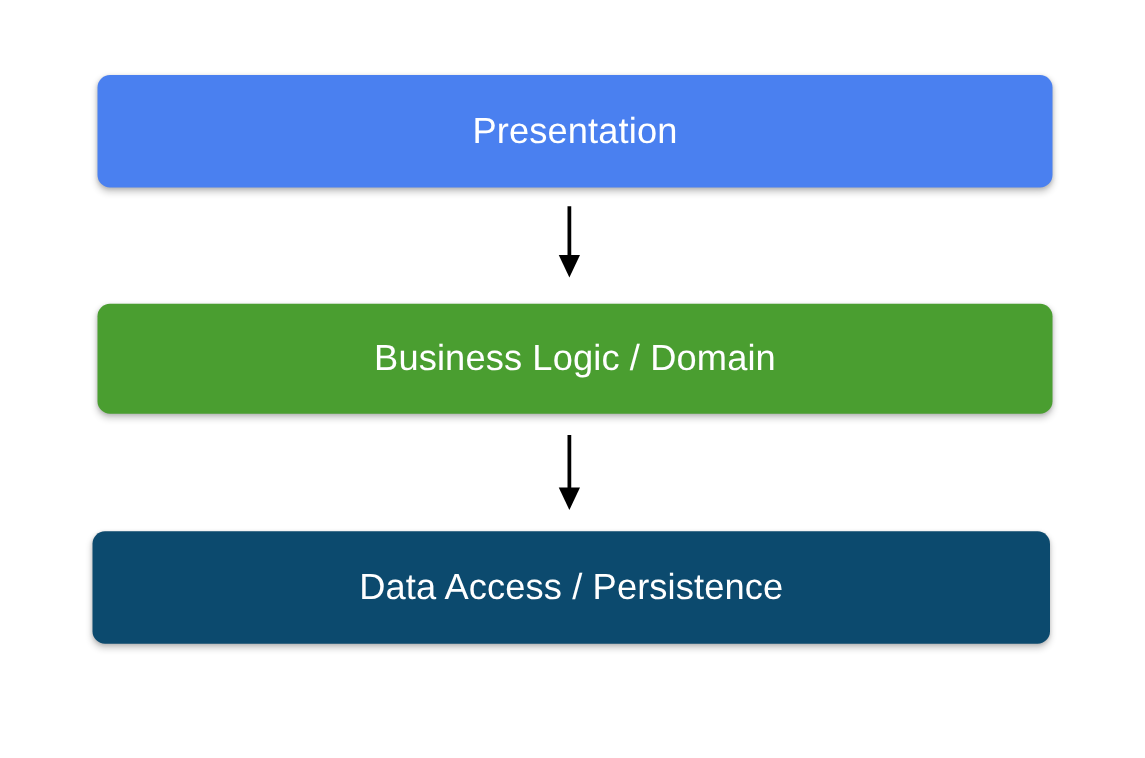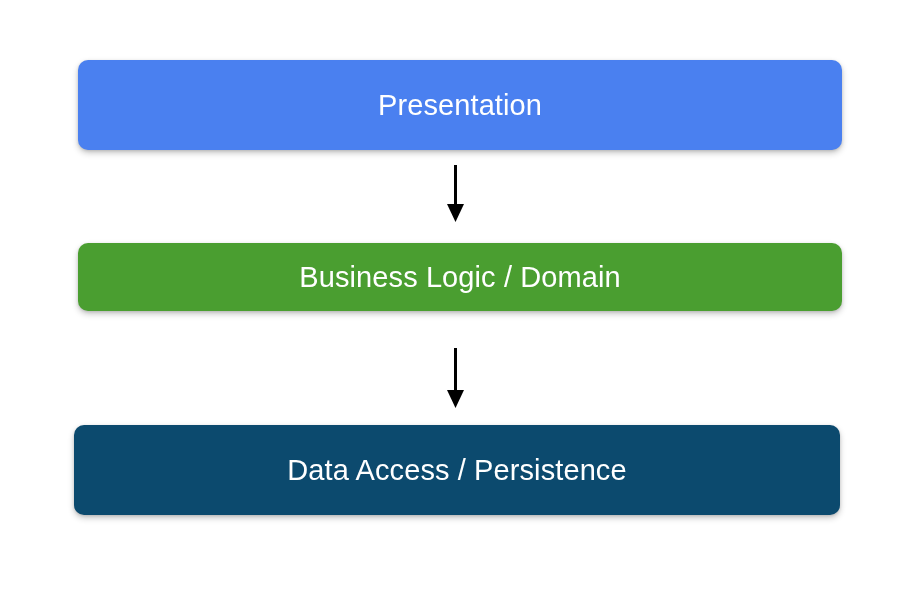--- a/index.html
+++ b/index.html
@@ -47,21 +47,21 @@
   #box-presentation {
     left: 78px;
     top: 60px;
     width: 764px;
     height: 90px;
   }
   #box-business-logic {
     left: 78px;
     top: 243px;
     width: 764px;
-    height: 68px;
+    height: 88px;
   }
   #box-data-access {
     left: 74px;
     top: 425px;
     width: 766px;
     height: 90px;
   }
 
   
   .arrow {

